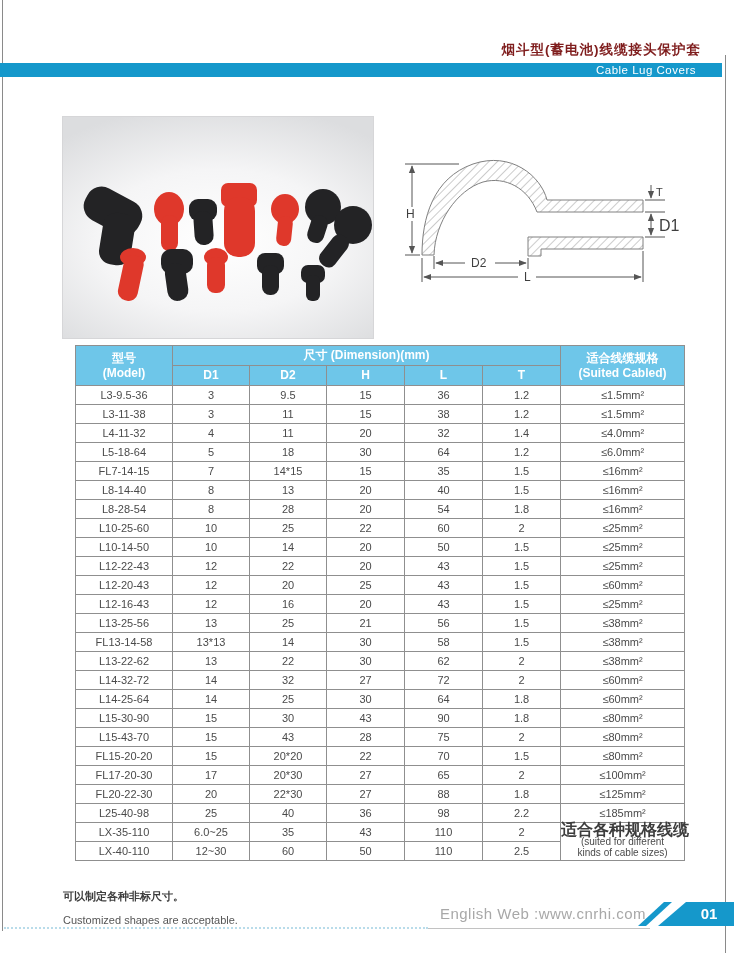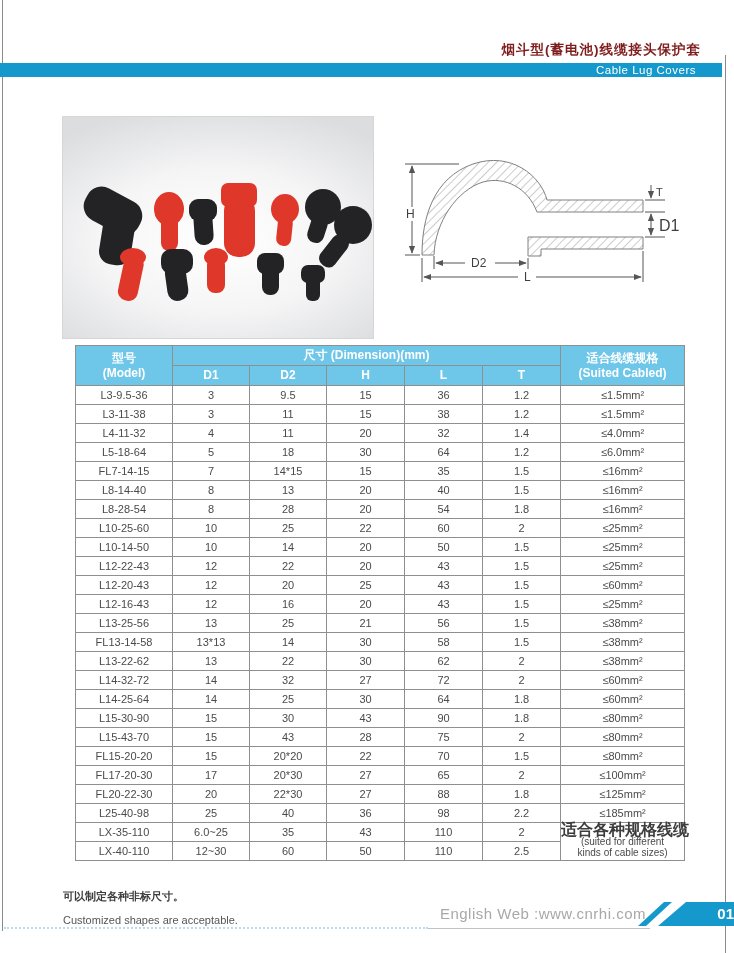--- a/index.html
+++ b/index.html
@@ -70,21 +70,21 @@
   .slash-stripe{
     position:absolute;left:638px;top:902px;width:38px;height:24px;
     background:var(--accent);
     clip-path:polygon(26px 0,34px 0,8px 100%,0 100%);
   }
   .page-band{
     position:absolute;left:658px;top:902px;width:76px;height:24px;
     background:var(--accent);
     clip-path:polygon(28px 0,100% 0,100% 100%,0 100%);
     color:#fff;font-size:15px;font-weight:bold;line-height:24px;
-    text-align:right;box-sizing:border-box;padding-left:26px;
+    text-align:center;box-sizing:border-box;padding-left:26px;
   }
 </style>
 </head>
 <body>
 
 <div class="border-left"></div>
 <div class="border-right"></div>
 
 <div class="header-title">烟斗型(蓄电池)线缆接头保护套</div>
 <div class="header-band"><span>Cable Lug Covers</span></div>

